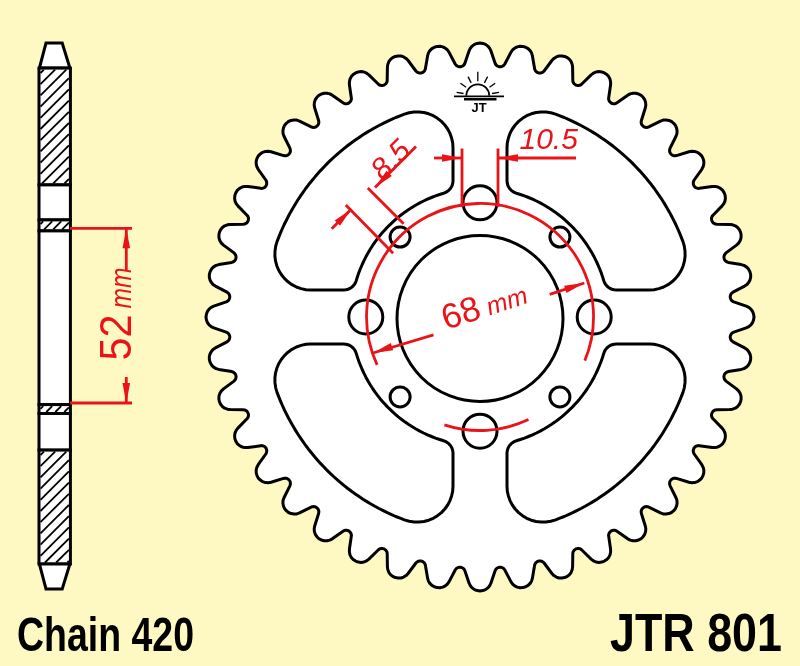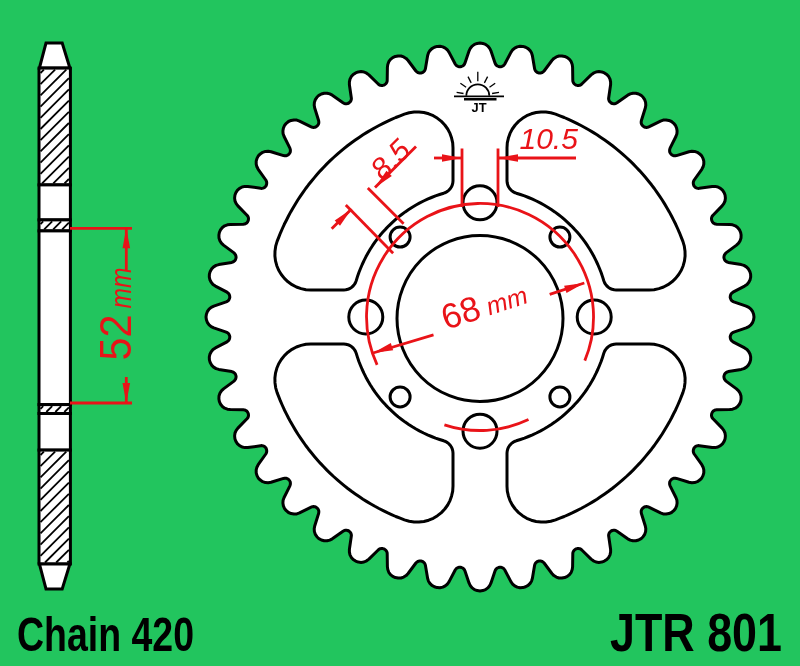--- a/index.html
+++ b/index.html
@@ -1,15 +1,15 @@
 <!DOCTYPE html>
 <html><head><meta charset="utf-8">
 <style>
 html,body{margin:0;padding:0;background:#fff;}
-#page{position:relative;width:800px;height:666px;background:#22c55e;overflow:hidden;}
+#page{position:relative;width:800px;height:666px;background:#fef9c3;overflow:hidden;}
 svg text{font-family:"Liberation Sans",sans-serif;}
 </style></head>
 <body>
 <div id="page">
 <svg width="800" height="666" viewBox="0 0 800 666">
 <path d="M746.2,306.1 L748.8,307.4 L750.9,309.2 L752.6,311.5 L753.6,314.2 L754.0,317.0 L753.6,319.8 L752.6,322.5 L750.9,324.8 L748.8,326.6 L746.2,327.9 L733.8,332.1 L732.7,332.6 L731.7,333.4 L731.0,334.4 L730.5,335.5 L730.2,336.7 L730.3,337.9 L730.6,339.1 L731.2,340.2 L732.0,341.1 L733.0,341.8 L744.6,347.9 L747.0,349.5 L748.8,351.7 L750.1,354.2 L750.7,357.0 L750.6,359.9 L749.8,362.6 L748.4,365.1 L746.4,367.1 L743.9,368.6 L741.2,369.4 L728.3,371.6 L727.1,372.0 L726.1,372.6 L725.2,373.4 L724.5,374.4 L724.1,375.6 L723.9,376.8 L724.1,378.0 L724.5,379.2 L725.2,380.2 L726.0,381.1 L736.5,388.9 L738.6,390.9 L740.1,393.3 L741.0,396.0 L741.1,398.9 L740.6,401.7 L739.4,404.3 L737.6,406.5 L735.3,408.2 L732.6,409.2 L729.8,409.6 L716.7,409.8 L715.5,409.9 L714.3,410.4 L713.3,411.1 L712.5,412.0 L711.9,413.1 L711.6,414.2 L711.5,415.5 L711.7,416.7 L712.2,417.8 L713.0,418.8 L722.1,428.1 L723.8,430.4 L725.0,433.0 L725.4,435.9 L725.1,438.7 L724.1,441.4 L722.5,443.8 L720.4,445.7 L717.9,447.0 L715.1,447.6 L712.2,447.6 L699.3,445.7 L698.1,445.6 L696.9,445.9 L695.7,446.4 L694.8,447.2 L694.0,448.1 L693.5,449.3 L693.3,450.5 L693.3,451.7 L693.6,452.9 L694.2,454.0 L701.8,464.7 L703.1,467.2 L703.8,469.9 L703.8,472.8 L703.0,475.6 L701.7,478.1 L699.7,480.1 L697.3,481.7 L694.6,482.6 L691.8,482.8 L689.0,482.3 L676.5,478.4 L675.3,478.2 L674.0,478.2 L672.8,478.6 L671.8,479.2 L670.9,480.0 L670.2,481.0 L669.7,482.2 L669.6,483.4 L669.7,484.6 L670.1,485.8 L675.9,497.5 L676.9,500.2 L677.1,503.1 L676.6,505.9 L675.5,508.5 L673.7,510.7 L671.5,512.5 L668.9,513.6 L666.1,514.1 L663.2,513.9 L660.5,512.9 L648.8,507.1 L647.6,506.7 L646.4,506.6 L645.2,506.7 L644.0,507.2 L643.0,507.9 L642.2,508.8 L641.6,509.8 L641.2,511.0 L641.2,512.3 L641.4,513.5 L645.3,526.0 L645.8,528.8 L645.6,531.6 L644.7,534.3 L643.1,536.7 L641.1,538.7 L638.6,540.0 L635.8,540.8 L632.9,540.8 L630.2,540.1 L627.7,538.8 L617.0,531.2 L615.9,530.6 L614.7,530.3 L613.5,530.3 L612.3,530.5 L611.1,531.0 L610.2,531.8 L609.4,532.7 L608.9,533.9 L608.6,535.1 L608.7,536.3 L610.6,549.2 L610.6,552.1 L610.0,554.9 L608.7,557.4 L606.8,559.5 L604.4,561.1 L601.7,562.1 L598.9,562.4 L596.0,562.0 L593.4,560.8 L591.1,559.1 L581.8,550.0 L580.8,549.2 L579.7,548.7 L578.5,548.5 L577.2,548.6 L576.1,548.9 L575.0,549.5 L574.1,550.3 L573.4,551.3 L572.9,552.5 L572.8,553.7 L572.6,566.8 L572.2,569.6 L571.2,572.3 L569.5,574.6 L567.3,576.4 L564.7,577.6 L561.9,578.1 L559.0,578.0 L556.3,577.1 L553.9,575.6 L551.9,573.5 L544.1,563.0 L543.2,562.2 L542.2,561.5 L541.0,561.1 L539.8,560.9 L538.6,561.1 L537.4,561.5 L536.4,562.2 L535.6,563.1 L535.0,564.1 L534.6,565.3 L532.4,578.2 L531.6,580.9 L530.1,583.4 L528.1,585.4 L525.6,586.8 L522.9,587.6 L520.0,587.7 L517.2,587.1 L514.7,585.8 L512.5,584.0 L510.9,581.6 L504.8,570.0 L504.1,569.0 L503.2,568.2 L502.1,567.6 L500.9,567.3 L499.7,567.2 L498.5,567.5 L497.4,568.0 L496.4,568.7 L495.6,569.7 L495.1,570.8 L490.9,583.2 L489.6,585.8 L487.8,587.9 L485.5,589.6 L482.8,590.6 L480.0,591.0 L477.2,590.6 L474.5,589.6 L472.2,587.9 L470.4,585.8 L469.1,583.2 L464.9,570.8 L464.4,569.7 L463.6,568.7 L462.6,568.0 L461.5,567.5 L460.3,567.2 L459.1,567.3 L457.9,567.6 L456.8,568.2 L455.9,569.0 L455.2,570.0 L449.1,581.6 L447.5,584.0 L445.3,585.8 L442.8,587.1 L440.0,587.7 L437.1,587.6 L434.4,586.8 L431.9,585.4 L429.9,583.4 L428.4,580.9 L427.6,578.2 L425.4,565.3 L425.0,564.1 L424.4,563.1 L423.6,562.2 L422.6,561.5 L421.4,561.1 L420.2,560.9 L419.0,561.1 L417.8,561.5 L416.8,562.2 L415.9,563.0 L408.1,573.5 L406.1,575.6 L403.7,577.1 L401.0,578.0 L398.1,578.1 L395.3,577.6 L392.7,576.4 L390.5,574.6 L388.8,572.3 L387.8,569.6 L387.4,566.8 L387.2,553.7 L387.1,552.5 L386.6,551.3 L385.9,550.3 L385.0,549.5 L383.9,548.9 L382.8,548.6 L381.5,548.5 L380.3,548.7 L379.2,549.2 L378.2,550.0 L368.9,559.1 L366.6,560.8 L364.0,562.0 L361.1,562.4 L358.3,562.1 L355.6,561.1 L353.2,559.5 L351.3,557.4 L350.0,554.9 L349.4,552.1 L349.4,549.2 L351.3,536.3 L351.4,535.1 L351.1,533.9 L350.6,532.7 L349.8,531.8 L348.9,531.0 L347.7,530.5 L346.5,530.3 L345.3,530.3 L344.1,530.6 L343.0,531.2 L332.3,538.8 L329.8,540.1 L327.1,540.8 L324.2,540.8 L321.4,540.0 L318.9,538.7 L316.9,536.7 L315.3,534.3 L314.4,531.6 L314.2,528.8 L314.7,526.0 L318.6,513.5 L318.8,512.3 L318.8,511.0 L318.4,509.8 L317.8,508.8 L317.0,507.9 L316.0,507.2 L314.8,506.7 L313.6,506.6 L312.4,506.7 L311.2,507.1 L299.5,512.9 L296.8,513.9 L293.9,514.1 L291.1,513.6 L288.5,512.5 L286.3,510.7 L284.5,508.5 L283.4,505.9 L282.9,503.1 L283.1,500.2 L284.1,497.5 L289.9,485.8 L290.3,484.6 L290.4,483.4 L290.3,482.2 L289.8,481.0 L289.1,480.0 L288.2,479.2 L287.2,478.6 L286.0,478.2 L284.7,478.2 L283.5,478.4 L271.0,482.3 L268.2,482.8 L265.4,482.6 L262.7,481.7 L260.3,480.1 L258.3,478.1 L257.0,475.6 L256.2,472.8 L256.2,469.9 L256.9,467.2 L258.2,464.7 L265.8,454.0 L266.4,452.9 L266.7,451.7 L266.7,450.5 L266.5,449.3 L266.0,448.1 L265.2,447.2 L264.3,446.4 L263.1,445.9 L261.9,445.6 L260.7,445.7 L247.8,447.6 L244.9,447.6 L242.1,447.0 L239.6,445.7 L237.5,443.8 L235.9,441.4 L234.9,438.7 L234.6,435.9 L235.0,433.0 L236.2,430.4 L237.9,428.1 L247.0,418.8 L247.8,417.8 L248.3,416.7 L248.5,415.5 L248.4,414.2 L248.1,413.1 L247.5,412.0 L246.7,411.1 L245.7,410.4 L244.5,409.9 L243.3,409.8 L230.2,409.6 L227.4,409.2 L224.7,408.2 L222.4,406.5 L220.6,404.3 L219.4,401.7 L218.9,398.9 L219.0,396.0 L219.9,393.3 L221.4,390.9 L223.5,388.9 L234.0,381.1 L234.8,380.2 L235.5,379.2 L235.9,378.0 L236.1,376.8 L235.9,375.6 L235.5,374.4 L234.8,373.4 L233.9,372.6 L232.9,372.0 L231.7,371.6 L218.8,369.4 L216.1,368.6 L213.6,367.1 L211.6,365.1 L210.2,362.6 L209.4,359.9 L209.3,357.0 L209.9,354.2 L211.2,351.7 L213.0,349.5 L215.4,347.9 L227.0,341.8 L228.0,341.1 L228.8,340.2 L229.4,339.1 L229.7,337.9 L229.8,336.7 L229.5,335.5 L229.0,334.4 L228.3,333.4 L227.3,332.6 L226.2,332.1 L213.8,327.9 L211.2,326.6 L209.1,324.8 L207.4,322.5 L206.4,319.8 L206.0,317.0 L206.4,314.2 L207.4,311.5 L209.1,309.2 L211.2,307.4 L213.8,306.1 L226.2,301.9 L227.3,301.4 L228.3,300.6 L229.0,299.6 L229.5,298.5 L229.8,297.3 L229.7,296.1 L229.4,294.9 L228.8,293.8 L228.0,292.9 L227.0,292.2 L215.4,286.1 L213.0,284.5 L211.2,282.3 L209.9,279.8 L209.3,277.0 L209.4,274.1 L210.2,271.4 L211.6,268.9 L213.6,266.9 L216.1,265.4 L218.8,264.6 L231.7,262.4 L232.9,262.0 L233.9,261.4 L234.8,260.6 L235.5,259.6 L235.9,258.4 L236.1,257.2 L235.9,256.0 L235.5,254.8 L234.8,253.8 L234.0,252.9 L223.5,245.1 L221.4,243.1 L219.9,240.7 L219.0,238.0 L218.9,235.1 L219.4,232.3 L220.6,229.7 L222.4,227.5 L224.7,225.8 L227.4,224.8 L230.2,224.4 L243.3,224.2 L244.5,224.1 L245.7,223.6 L246.7,222.9 L247.5,222.0 L248.1,220.9 L248.4,219.8 L248.5,218.5 L248.3,217.3 L247.8,216.2 L247.0,215.2 L237.9,205.9 L236.2,203.6 L235.0,201.0 L234.6,198.1 L234.9,195.3 L235.9,192.6 L237.5,190.2 L239.6,188.3 L242.1,187.0 L244.9,186.4 L247.8,186.4 L260.7,188.3 L261.9,188.4 L263.1,188.1 L264.3,187.6 L265.2,186.8 L266.0,185.9 L266.5,184.7 L266.7,183.5 L266.7,182.3 L266.4,181.1 L265.8,180.0 L258.2,169.3 L256.9,166.8 L256.2,164.1 L256.2,161.2 L257.0,158.4 L258.3,155.9 L260.3,153.9 L262.7,152.3 L265.4,151.4 L268.2,151.2 L271.0,151.7 L283.5,155.6 L284.7,155.8 L286.0,155.8 L287.2,155.4 L288.2,154.8 L289.1,154.0 L289.8,153.0 L290.3,151.8 L290.4,150.6 L290.3,149.4 L289.9,148.2 L284.1,136.5 L283.1,133.8 L282.9,130.9 L283.4,128.1 L284.5,125.5 L286.3,123.3 L288.5,121.5 L291.1,120.4 L293.9,119.9 L296.8,120.1 L299.5,121.1 L311.2,126.9 L312.4,127.3 L313.6,127.4 L314.8,127.3 L316.0,126.8 L317.0,126.1 L317.8,125.2 L318.4,124.2 L318.8,123.0 L318.8,121.7 L318.6,120.5 L314.7,108.0 L314.2,105.2 L314.4,102.4 L315.3,99.7 L316.9,97.3 L318.9,95.3 L321.4,94.0 L324.2,93.2 L327.1,93.2 L329.8,93.9 L332.3,95.2 L343.0,102.8 L344.1,103.4 L345.3,103.7 L346.5,103.7 L347.7,103.5 L348.9,103.0 L349.8,102.2 L350.6,101.3 L351.1,100.1 L351.4,98.9 L351.3,97.7 L349.4,84.8 L349.4,81.9 L350.0,79.1 L351.3,76.6 L353.2,74.5 L355.6,72.9 L358.3,71.9 L361.1,71.6 L364.0,72.0 L366.6,73.2 L368.9,74.9 L378.2,84.0 L379.2,84.8 L380.3,85.3 L381.5,85.5 L382.8,85.4 L383.9,85.1 L385.0,84.5 L385.9,83.7 L386.6,82.7 L387.1,81.5 L387.2,80.3 L387.4,67.2 L387.8,64.4 L388.8,61.7 L390.5,59.4 L392.7,57.6 L395.3,56.4 L398.1,55.9 L401.0,56.0 L403.7,56.9 L406.1,58.4 L408.1,60.5 L415.9,71.0 L416.8,71.8 L417.8,72.5 L419.0,72.9 L420.2,73.1 L421.4,72.9 L422.6,72.5 L423.6,71.8 L424.4,70.9 L425.0,69.9 L425.4,68.7 L427.6,55.8 L428.4,53.1 L429.9,50.6 L431.9,48.6 L434.4,47.2 L437.1,46.4 L440.0,46.3 L442.8,46.9 L445.3,48.2 L447.5,50.0 L449.1,52.4 L455.2,64.0 L455.9,65.0 L456.8,65.8 L457.9,66.4 L459.1,66.7 L460.3,66.8 L461.5,66.5 L462.6,66.0 L463.6,65.3 L464.4,64.3 L464.9,63.2 L469.1,50.8 L470.4,48.2 L472.2,46.1 L474.5,44.4 L477.2,43.4 L480.0,43.0 L482.8,43.4 L485.5,44.4 L487.8,46.1 L489.6,48.2 L490.9,50.8 L495.1,63.2 L495.6,64.3 L496.4,65.3 L497.4,66.0 L498.5,66.5 L499.7,66.8 L500.9,66.7 L502.1,66.4 L503.2,65.8 L504.1,65.0 L504.8,64.0 L510.9,52.4 L512.5,50.0 L514.7,48.2 L517.2,46.9 L520.0,46.3 L522.9,46.4 L525.6,47.2 L528.1,48.6 L530.1,50.6 L531.6,53.1 L532.4,55.8 L534.6,68.7 L535.0,69.9 L535.6,70.9 L536.4,71.8 L537.4,72.5 L538.6,72.9 L539.8,73.1 L541.0,72.9 L542.2,72.5 L543.2,71.8 L544.1,71.0 L551.9,60.5 L553.9,58.4 L556.3,56.9 L559.0,56.0 L561.9,55.9 L564.7,56.4 L567.3,57.6 L569.5,59.4 L571.2,61.7 L572.2,64.4 L572.6,67.2 L572.8,80.3 L572.9,81.5 L573.4,82.7 L574.1,83.7 L575.0,84.5 L576.1,85.1 L577.2,85.4 L578.5,85.5 L579.7,85.3 L580.8,84.8 L581.8,84.0 L591.1,74.9 L593.4,73.2 L596.0,72.0 L598.9,71.6 L601.7,71.9 L604.4,72.9 L606.8,74.5 L608.7,76.6 L610.0,79.1 L610.6,81.9 L610.6,84.8 L608.7,97.7 L608.6,98.9 L608.9,100.1 L609.4,101.3 L610.2,102.2 L611.1,103.0 L612.3,103.5 L613.5,103.7 L614.7,103.7 L615.9,103.4 L617.0,102.8 L627.7,95.2 L630.2,93.9 L632.9,93.2 L635.8,93.2 L638.6,94.0 L641.1,95.3 L643.1,97.3 L644.7,99.7 L645.6,102.4 L645.8,105.2 L645.3,108.0 L641.4,120.5 L641.2,121.7 L641.2,123.0 L641.6,124.2 L642.2,125.2 L643.0,126.1 L644.0,126.8 L645.2,127.3 L646.4,127.4 L647.6,127.3 L648.8,126.9 L660.5,121.1 L663.2,120.1 L666.1,119.9 L668.9,120.4 L671.5,121.5 L673.7,123.3 L675.5,125.5 L676.6,128.1 L677.1,130.9 L676.9,133.8 L675.9,136.5 L670.1,148.2 L669.7,149.4 L669.6,150.6 L669.7,151.8 L670.2,153.0 L670.9,154.0 L671.8,154.8 L672.8,155.4 L674.0,155.8 L675.3,155.8 L676.5,155.6 L689.0,151.7 L691.8,151.2 L694.6,151.4 L697.3,152.3 L699.7,153.9 L701.7,155.9 L703.0,158.4 L703.8,161.2 L703.8,164.1 L703.1,166.8 L701.8,169.3 L694.2,180.0 L693.6,181.1 L693.3,182.3 L693.3,183.5 L693.5,184.7 L694.0,185.9 L694.8,186.8 L695.7,187.6 L696.9,188.1 L698.1,188.4 L699.3,188.3 L712.2,186.4 L715.1,186.4 L717.9,187.0 L720.4,188.3 L722.5,190.2 L724.1,192.6 L725.1,195.3 L725.4,198.1 L725.0,201.0 L723.8,203.6 L722.1,205.9 L713.0,215.2 L712.2,216.2 L711.7,217.3 L711.5,218.5 L711.6,219.8 L711.9,220.9 L712.5,222.0 L713.3,222.9 L714.3,223.6 L715.5,224.1 L716.7,224.2 L729.8,224.4 L732.6,224.8 L735.3,225.8 L737.6,227.5 L739.4,229.7 L740.6,232.3 L741.1,235.1 L741.0,238.0 L740.1,240.7 L738.6,243.1 L736.5,245.1 L726.0,252.9 L725.2,253.8 L724.5,254.8 L724.1,256.0 L723.9,257.2 L724.1,258.4 L724.5,259.6 L725.2,260.6 L726.1,261.4 L727.1,262.0 L728.3,262.4 L741.2,264.6 L743.9,265.4 L746.4,266.9 L748.4,268.9 L749.8,271.4 L750.6,274.1 L750.7,277.0 L750.1,279.8 L748.8,282.3 L747.0,284.5 L744.6,286.1 L733.0,292.2 L732.0,292.9 L731.2,293.8 L730.6,294.9 L730.3,296.1 L730.2,297.3 L730.5,298.5 L731.0,299.6 L731.7,300.6 L732.7,301.4 L733.8,301.9 Z" fill="#fff" stroke="#000" stroke-width="3" stroke-linejoin="round"></path>
 <path d="M649.1,344.0 L654.1,344.3 L658.9,345.4 L663.6,347.0 L668.0,349.3 L672.0,352.2 L675.6,355.6 L678.7,359.5 L681.3,363.7 L683.2,368.3 L684.5,373.1 L685.1,378.0 L685.0,382.9 L684.3,387.8 L682.9,392.6 L682.9,392.6 L681.2,396.9 L679.5,401.2 L677.6,405.5 L675.7,409.7 L673.6,413.8 L671.5,418.0 L669.3,422.1 L667.0,426.1 L664.6,430.1 L662.2,434.0 L659.6,437.9 L657.0,441.7 L654.3,445.5 L651.5,449.2 L648.6,452.8 L645.6,456.4 L642.6,459.9 L639.5,463.4 L636.3,466.8 L633.1,470.1 L629.8,473.3 L626.4,476.5 L622.9,479.6 L619.4,482.6 L615.8,485.6 L612.2,488.5 L608.5,491.3 L604.7,494.0 L600.9,496.6 L597.0,499.2 L593.1,501.6 L589.1,504.0 L585.1,506.3 L581.0,508.5 L576.8,510.6 L572.7,512.7 L568.5,514.6 L564.2,516.5 L559.9,518.2 L555.6,519.9 L555.6,519.9 L550.8,521.3 L545.9,522.0 L541.0,522.1 L536.1,521.5 L531.3,520.2 L526.7,518.3 L522.5,515.7 L518.6,512.6 L515.2,509.0 L512.3,505.0 L510.0,500.6 L508.4,495.9 L507.3,491.1 L507.0,486.1 L507.0,453.2 L507.2,451.2 L507.7,449.1 L508.5,447.2 L509.6,445.5 L511.0,443.9 L512.6,442.6 L514.4,441.5 L516.3,440.8 L516.3,440.8 L520.4,439.5 L524.5,438.1 L528.5,436.5 L532.5,434.8 L536.4,433.0 L540.2,431.1 L544.0,429.0 L547.7,426.8 L551.3,424.5 L554.8,422.1 L558.3,419.5 L561.7,416.9 L564.9,414.1 L568.1,411.2 L571.2,408.2 L574.2,405.1 L577.1,401.9 L579.9,398.7 L582.5,395.3 L585.1,391.8 L587.5,388.3 L589.8,384.7 L592.0,381.0 L594.1,377.2 L596.0,373.4 L597.8,369.5 L599.5,365.5 L601.1,361.5 L602.5,357.4 L603.8,353.3 L603.8,353.3 L604.5,351.4 L605.6,349.6 L606.9,348.0 L608.5,346.6 L610.2,345.5 L612.1,344.7 L614.2,344.2 L616.2,344.0 Z" fill="#fff" stroke="#000" stroke-width="3" stroke-linejoin="round"></path>
 <path d="M453.0,486.1 L452.7,491.1 L451.6,495.9 L450.0,500.6 L447.7,505.0 L444.8,509.0 L441.4,512.6 L437.5,515.7 L433.3,518.3 L428.7,520.2 L423.9,521.5 L419.0,522.1 L414.1,522.0 L409.2,521.3 L404.4,519.9 L404.4,519.9 L400.1,518.2 L395.8,516.5 L391.5,514.6 L387.3,512.7 L383.2,510.6 L379.0,508.5 L374.9,506.3 L370.9,504.0 L366.9,501.6 L363.0,499.2 L359.1,496.6 L355.3,494.0 L351.5,491.3 L347.8,488.5 L344.2,485.6 L340.6,482.6 L337.1,479.6 L333.6,476.5 L330.2,473.3 L326.9,470.1 L323.7,466.8 L320.5,463.4 L317.4,459.9 L314.4,456.4 L311.4,452.8 L308.5,449.2 L305.7,445.5 L303.0,441.7 L300.4,437.9 L297.8,434.0 L295.4,430.1 L293.0,426.1 L290.7,422.1 L288.5,418.0 L286.4,413.8 L284.3,409.7 L282.4,405.5 L280.5,401.2 L278.8,396.9 L277.1,392.6 L277.1,392.6 L275.7,387.8 L275.0,382.9 L274.9,378.0 L275.5,373.1 L276.8,368.3 L278.7,363.7 L281.3,359.5 L284.4,355.6 L288.0,352.2 L292.0,349.3 L296.4,347.0 L301.1,345.4 L305.9,344.3 L310.9,344.0 L343.8,344.0 L345.8,344.2 L347.9,344.7 L349.8,345.5 L351.5,346.6 L353.1,348.0 L354.4,349.6 L355.5,351.4 L356.2,353.3 L356.2,353.3 L357.5,357.4 L358.9,361.5 L360.5,365.5 L362.2,369.5 L364.0,373.4 L365.9,377.2 L368.0,381.0 L370.2,384.7 L372.5,388.3 L374.9,391.8 L377.5,395.3 L380.1,398.7 L382.9,401.9 L385.8,405.1 L388.8,408.2 L391.9,411.2 L395.1,414.1 L398.3,416.9 L401.7,419.5 L405.2,422.1 L408.7,424.5 L412.3,426.8 L416.0,429.0 L419.8,431.1 L423.6,433.0 L427.5,434.8 L431.5,436.5 L435.5,438.1 L439.6,439.5 L443.7,440.8 L443.7,440.8 L445.6,441.5 L447.4,442.6 L449.0,443.9 L450.4,445.5 L451.5,447.2 L452.3,449.1 L452.8,451.2 L453.0,453.2 Z" fill="#fff" stroke="#000" stroke-width="3" stroke-linejoin="round"></path>
 <path d="M310.9,290.0 L305.9,289.7 L301.1,288.6 L296.4,287.0 L292.0,284.7 L288.0,281.8 L284.4,278.4 L281.3,274.5 L278.7,270.3 L276.8,265.7 L275.5,260.9 L274.9,256.0 L275.0,251.1 L275.7,246.2 L277.1,241.4 L277.1,241.4 L278.8,237.1 L280.5,232.8 L282.4,228.5 L284.3,224.3 L286.4,220.2 L288.5,216.0 L290.7,211.9 L293.0,207.9 L295.4,203.9 L297.8,200.0 L300.4,196.1 L303.0,192.3 L305.7,188.5 L308.5,184.8 L311.4,181.2 L314.4,177.6 L317.4,174.1 L320.5,170.6 L323.7,167.2 L326.9,163.9 L330.2,160.7 L333.6,157.5 L337.1,154.4 L340.6,151.4 L344.2,148.4 L347.8,145.5 L351.5,142.7 L355.3,140.0 L359.1,137.4 L363.0,134.8 L366.9,132.4 L370.9,130.0 L374.9,127.7 L379.0,125.5 L383.2,123.4 L387.3,121.3 L391.5,119.4 L395.8,117.5 L400.1,115.8 L404.4,114.1 L404.4,114.1 L409.2,112.7 L414.1,112.0 L419.0,111.9 L423.9,112.5 L428.7,113.8 L433.3,115.7 L437.5,118.3 L441.4,121.4 L444.8,125.0 L447.7,129.0 L450.0,133.4 L451.6,138.1 L452.7,142.9 L453.0,147.9 L453.0,180.8 L452.8,182.8 L452.3,184.9 L451.5,186.8 L450.4,188.5 L449.0,190.1 L447.4,191.4 L445.6,192.5 L443.7,193.2 L443.7,193.2 L439.6,194.5 L435.5,195.9 L431.5,197.5 L427.5,199.2 L423.6,201.0 L419.8,202.9 L416.0,205.0 L412.3,207.2 L408.7,209.5 L405.2,211.9 L401.7,214.5 L398.3,217.1 L395.1,219.9 L391.9,222.8 L388.8,225.8 L385.8,228.9 L382.9,232.1 L380.1,235.3 L377.5,238.7 L374.9,242.2 L372.5,245.7 L370.2,249.3 L368.0,253.0 L365.9,256.8 L364.0,260.6 L362.2,264.5 L360.5,268.5 L358.9,272.5 L357.5,276.6 L356.2,280.7 L356.2,280.7 L355.5,282.6 L354.4,284.4 L353.1,286.0 L351.5,287.4 L349.8,288.5 L347.9,289.3 L345.8,289.8 L343.8,290.0 Z" fill="#fff" stroke="#000" stroke-width="3" stroke-linejoin="round"></path>
 <path d="M507.0,147.9 L507.3,142.9 L508.4,138.1 L510.0,133.4 L512.3,129.0 L515.2,125.0 L518.6,121.4 L522.5,118.3 L526.7,115.7 L531.3,113.8 L536.1,112.5 L541.0,111.9 L545.9,112.0 L550.8,112.7 L555.6,114.1 L555.6,114.1 L559.9,115.8 L564.2,117.5 L568.5,119.4 L572.7,121.3 L576.8,123.4 L581.0,125.5 L585.1,127.7 L589.1,130.0 L593.1,132.4 L597.0,134.8 L600.9,137.4 L604.7,140.0 L608.5,142.7 L612.2,145.5 L615.8,148.4 L619.4,151.4 L622.9,154.4 L626.4,157.5 L629.8,160.7 L633.1,163.9 L636.3,167.2 L639.5,170.6 L642.6,174.1 L645.6,177.6 L648.6,181.2 L651.5,184.8 L654.3,188.5 L657.0,192.3 L659.6,196.1 L662.2,200.0 L664.6,203.9 L667.0,207.9 L669.3,211.9 L671.5,216.0 L673.6,220.2 L675.7,224.3 L677.6,228.5 L679.5,232.8 L681.2,237.1 L682.9,241.4 L682.9,241.4 L684.3,246.2 L685.0,251.1 L685.1,256.0 L684.5,260.9 L683.2,265.7 L681.3,270.3 L678.7,274.5 L675.6,278.4 L672.0,281.8 L668.0,284.7 L663.6,287.0 L658.9,288.6 L654.1,289.7 L649.1,290.0 L616.2,290.0 L614.2,289.8 L612.1,289.3 L610.2,288.5 L608.5,287.4 L606.9,286.0 L605.6,284.4 L604.5,282.6 L603.8,280.7 L603.8,280.7 L602.5,276.6 L601.1,272.5 L599.5,268.5 L597.8,264.5 L596.0,260.6 L594.1,256.8 L592.0,253.0 L589.8,249.3 L587.5,245.7 L585.1,242.2 L582.5,238.7 L579.9,235.3 L577.1,232.1 L574.2,228.9 L571.2,225.8 L568.1,222.8 L564.9,219.9 L561.7,217.1 L558.3,214.5 L554.8,211.9 L551.3,209.5 L547.7,207.2 L544.0,205.0 L540.2,202.9 L536.4,201.0 L532.5,199.2 L528.5,197.5 L524.5,195.9 L520.4,194.5 L516.3,193.2 L516.3,193.2 L514.4,192.5 L512.6,191.4 L511.0,190.1 L509.6,188.5 L508.5,186.8 L507.7,184.9 L507.2,182.8 L507.0,180.8 Z" fill="#fff" stroke="#000" stroke-width="3" stroke-linejoin="round"></path>

